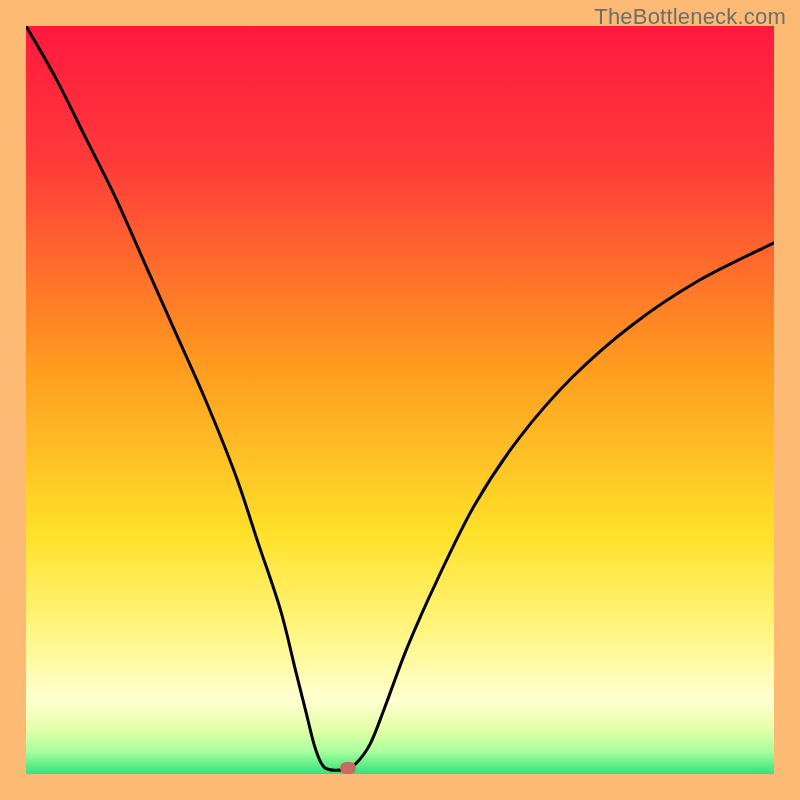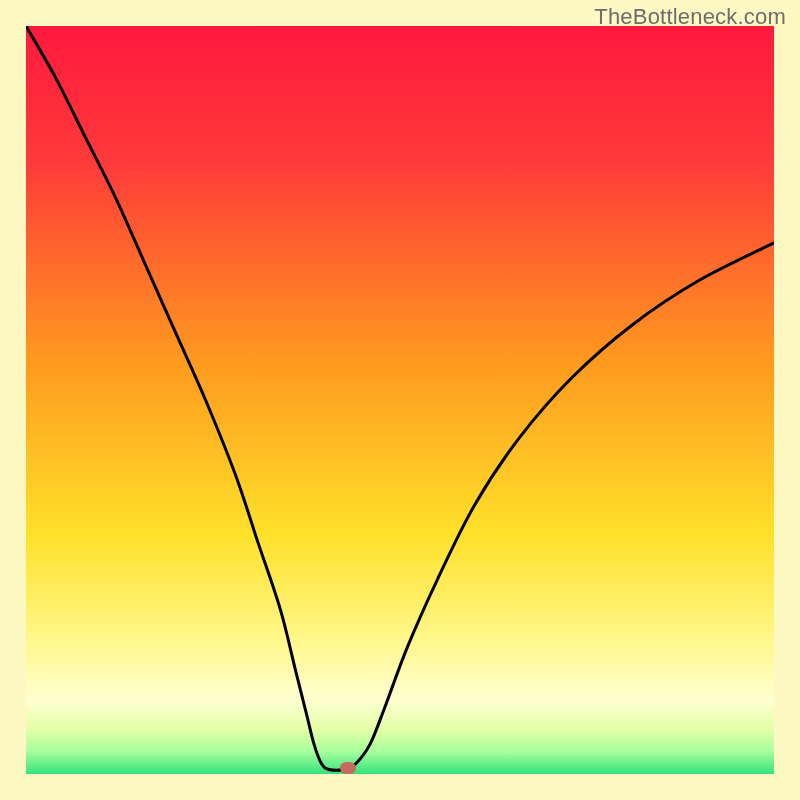--- a/index.html
+++ b/index.html
@@ -10,21 +10,21 @@
     overflow: hidden;
     background: #000;
     font-family: Arial, Helvetica, sans-serif;
   }
   .frame {
     position: absolute;
     left: 0;
     top: 0;
     width: 800px;
     height: 800px;
-    background: #fef9c3;
+    background: #fdba74;
   }
   .plot {
     position: absolute;
     left: 26px;
     top: 26px;
     width: 748px;
     height: 748px;
     overflow: hidden;
   }
   .gradient {

